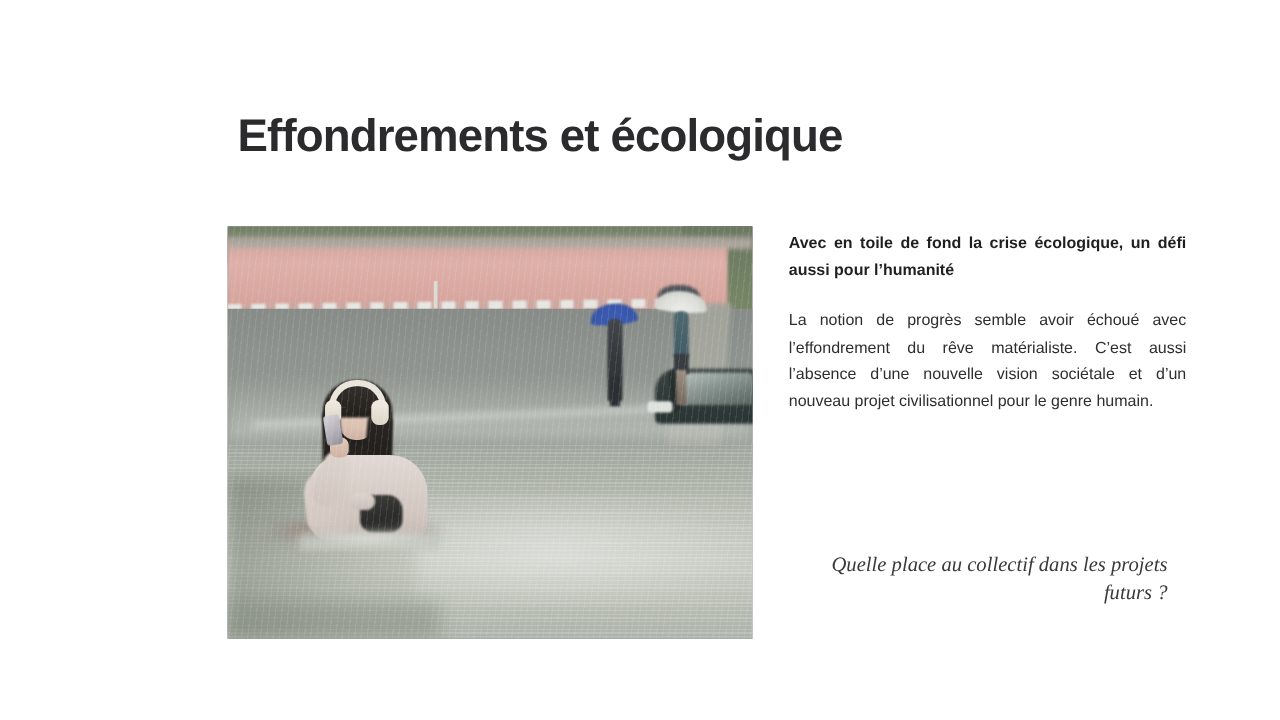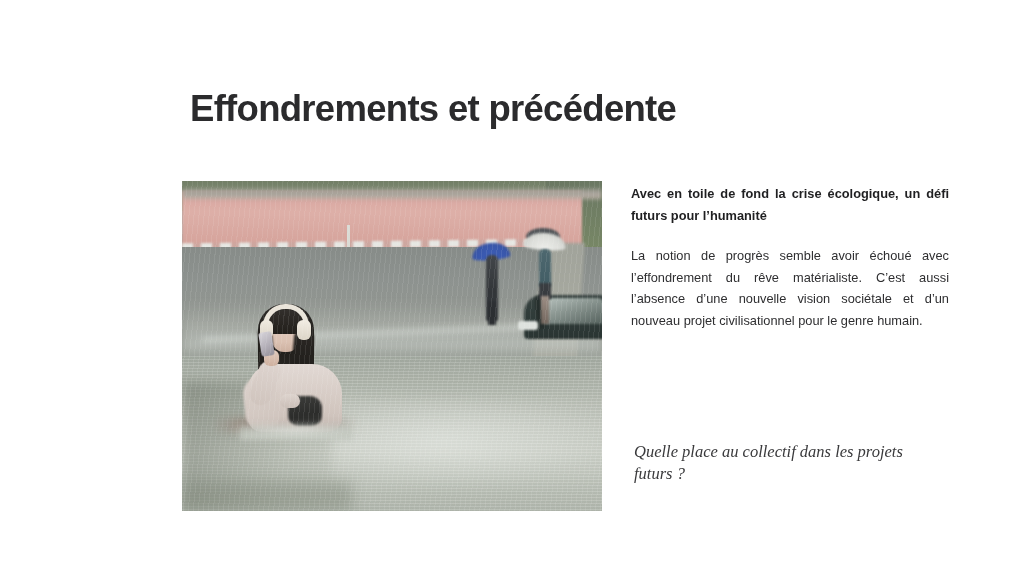--- a/index.html
+++ b/index.html
@@ -485,29 +485,30 @@
   .question {
     position: absolute;
     left: 634px;
     top: 441px;
     width: 300px;
     font-family: "Liberation Serif", serif;
     font-style: italic;
     font-size: 16.5px;
     line-height: 21.5px;
     color: #3a3a3c;
+    text-align: right;
   }
 </style>
 </head>
 <body>
 
 <div class="slide">
 
 
-  <h1 class="slide-title">Effondrements et précédente</h1>
+  <h1 class="slide-title">Effondrements et écologique</h1>
 
   <div class="photo">
     <div class="ph-layer ph-grass"></div>
     <div class="ph-layer ph-grass-right"></div>
     <div class="ph-layer ph-grass-right2"></div>
 
     <div class="ph-layer ph-plaza"></div>
     <div class="ph-layer ph-plaza-edge"></div>
     <div class="ph-layer ph-dashes"></div>
     <div class="ph-layer ph-post"></div>
@@ -564,19 +565,19 @@
       <div class="w-phone"></div>
       <div class="w-waterline"></div>
       <div class="w-splash"></div>
     </div>
 
     <div class="ph-layer ph-rain"></div>
     <div class="ph-layer ph-haze"></div>
   </div>
 
   <div class="text-col">
-    <p class="para para-bold">Avec en toile de fond la crise écologique, un défi futurs pour l’humanité</p>
+    <p class="para para-bold">Avec en toile de fond la crise écologique, un défi aussi pour l’humanité</p>
     <p class="para para-last">La notion de progrès semble avoir échoué avec l’effondrement du rêve matérialiste. C’est aussi l’absence d’une nouvelle vision sociétale et d’un nouveau projet civilisationnel pour le genre humain.</p>
   </div>
 
   <div class="question">Quelle place au collectif dans les projets futurs ?</div>
 
 </div>
 
 </body></html>

